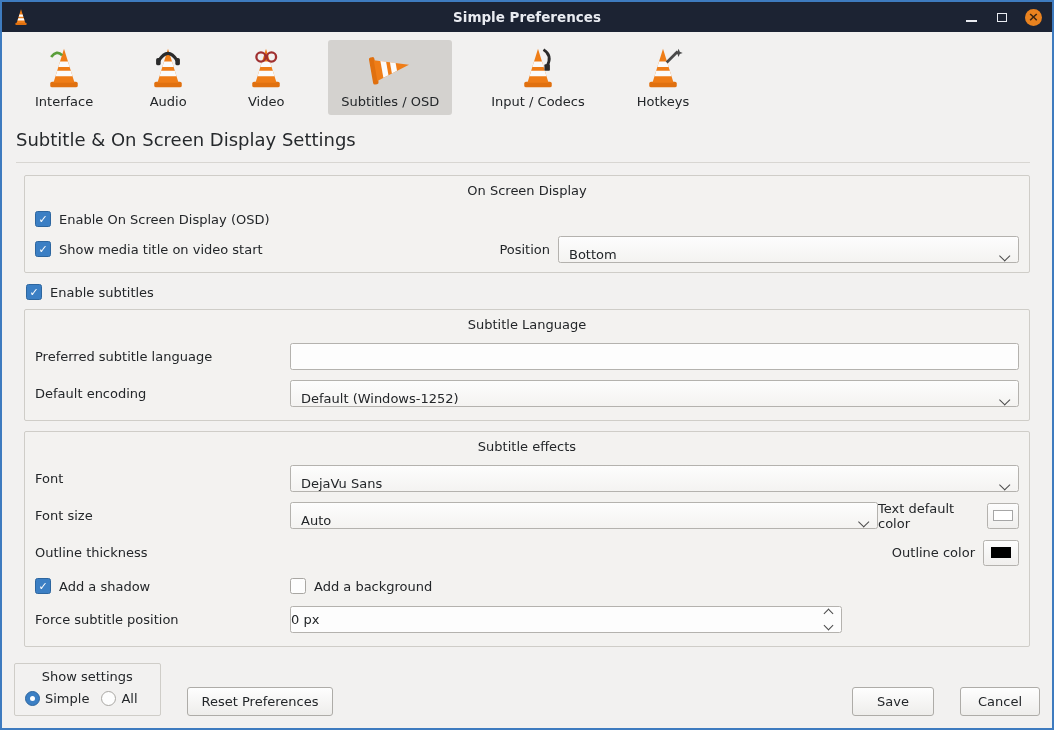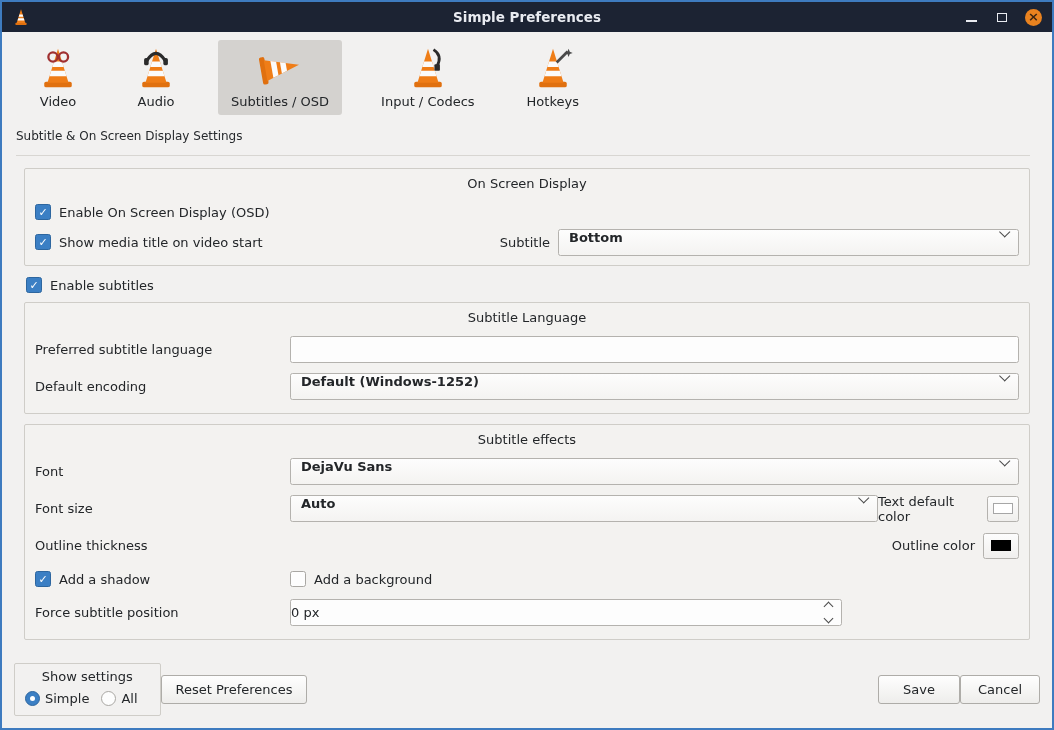--- a/index.html
+++ b/index.html
@@ -23,21 +23,21 @@
   .toolbar{display:flex;align-items:flex-start;gap:26px;padding:8px 12px 2px 20px;flex:0 0 auto;}
   .tool-item{display:flex;flex-direction:column;align-items:center;gap:3px;padding:5px 13px 6px;border-radius:3px;}
   .tool-item.selected{background:#d4d2cf;}
   .tool-icon{width:46px;height:46px;display:flex;align-items:center;justify-content:center;}
   .tool-icon svg{width:44px;height:44px;}
   .tool-icon.tilted svg{transform:rotate(80deg);}
   .tool-label{font-size:13px;color:#232629;white-space:nowrap;}
 
   
   .page-head{padding:8px 22px 0 14px;flex:0 0 auto;}
-  .page-title{font-size:12px;font-weight:400;color:#26292c;padding:4px 0 12px 0;border-bottom:1px solid #d8d6d2;}
+  .page-title{font-size:18px;font-weight:400;color:#26292c;padding:4px 0 12px 0;border-bottom:1px solid #d8d6d2;}
 
   
   .content{padding:12px 22px 0;flex:1 1 auto;min-height:0;display:flex;flex-direction:column;}
   .group{border:1px solid #cfcdc8;border-radius:2px;background:#f3f2f0;padding:4px 10px 8px;}
   .group + .group{margin-top:10px;}
   .group-title{text-align:center;padding:3px 0 6px;color:#232629;}
   .row{display:flex;align-items:center;min-height:32px;}
   .row.r36{min-height:37px;}
   .row.r30{min-height:30px;}
   .label-col{flex:0 0 255px;}
@@ -46,21 +46,21 @@
   .cb{width:16px;height:16px;border-radius:2.5px;margin-right:8px;flex:0 0 auto;display:inline-flex;
       align-items:center;justify-content:center;box-sizing:border-box;}
   .cb.checked{background:#3b7fc4;border:1px solid #2d669f;}
   .cb .cb-mark{font-size:11px;line-height:1;color:#ffffff;font-weight:bold;}
   .cb.unchecked{background:#fdfdfd;border:1px solid #a9a7a3;}
   .cb-group{display:flex;align-items:center;}
   .w255{flex:0 0 255px;}
 
   
   .select{height:27px;background:linear-gradient(#fdfdfd,#f4f3f1);border:1px solid #b4b2ae;border-radius:2.5px;
-          display:flex;align-items:flex-start;padding:0 10px;box-sizing:border-box;font-weight:bold;}
+          display:flex;align-items:flex-end;padding:0 10px;box-sizing:border-box;}
   .select.grow{flex:1 1 auto;}
   .select.w461{width:461px;flex:0 0 auto;margin-left:8px;}
   .select.w552{width:588px;flex:0 0 auto;}
   .chev{width:7px;height:7px;border-right:1.6px solid #4a4a4a;border-bottom:1.6px solid #4a4a4a;
         transform:rotate(45deg) translate(-1px,-2px);margin-left:auto;flex:0 0 auto;}
   .pos-label{margin-left:auto;}
 
   
   .text-input{flex:1 1 auto;height:27px;background:#fdfdfd;border:1px solid #b4b2ae;border-radius:2.5px;
               box-sizing:border-box;padding:0 8px;font:inherit;color:#232629;outline:none;}
@@ -75,21 +75,21 @@
 
   
   .color-cluster{margin-left:auto;display:flex;align-items:center;gap:8px;}
   .color-btn{width:36px;height:26px;box-sizing:border-box;border:1px solid #b4b2ae;border-radius:2.5px;
              background:linear-gradient(#fdfdfd,#f0efed);display:flex;align-items:center;justify-content:center;}
   .swatch{width:20px;height:11px;border:1px solid rgba(0,0,0,0.35);box-sizing:border-box;}
 
   .subs-row{margin:6px 0 4px 2px;min-height:26px;}
 
   
-  .footer{flex:0 0 auto;margin-top:auto;display:flex;align-items:center;gap:0;padding:8px 12px 12px;}
+  .footer{flex:0 0 auto;margin-top:auto;display:flex;align-items:flex-end;gap:26px;padding:8px 12px 12px;}
   .show-settings{border:1px solid #cfcdc8;border-radius:2px;background:#f2f1f0;padding:5px 10px 9px;}
   .ss-title{padding-bottom:7px;text-align:center;}
   .radio-row{display:flex;align-items:center;}
   .radio{width:15px;height:15px;border-radius:50%;box-sizing:border-box;margin-right:5px;flex:0 0 auto;
          display:inline-flex;align-items:center;justify-content:center;}
   .radio.selected{background:#3b7fc4;border:1px solid #2d669f;}
   .radio .dot{width:5px;height:5px;border-radius:50%;background:#ffffff;}
   .radio.unselected{background:#fdfdfd;border:1px solid #a9a7a3;}
   .radio-label{margin-right:12px;}
   .btn{height:29px;padding:0 14px;background:linear-gradient(#fefefe,#eeedeb);border:1px solid #aeaca8;
@@ -125,40 +125,52 @@
   </div>
 
   <div class="toolbar">
     <div class="tool-item">
       <span class="tool-icon">
         <svg viewBox="0 0 48 48">
           <rect x="9" y="39" width="30" height="6" rx="2" fill="#e0700f"></rect>
           <polygon points="24,3 35.5,40 12.5,40" fill="#ef7d17"></polygon>
           <polygon points="19.7,17 28.3,17 30.2,23 17.8,23" fill="#fbfbfb"></polygon>
           <polygon points="16.6,27 31.4,27 33.3,33 14.7,33" fill="#fbfbfb"></polygon>
+          <path d="M10 12 Q16 4 22 10" fill="none" stroke="#5a9e3a" stroke-width="3"></path>
+        </svg>
+      </span>
+      <span class="tool-label">Interface</span>
+    </div>
+    <div class="tool-item">
+      <span class="tool-icon">
+        <svg viewBox="0 0 48 48">
+          <rect x="9" y="39" width="30" height="6" rx="2" fill="#e0700f"></rect>
+          <polygon points="24,3 35.5,40 12.5,40" fill="#ef7d17"></polygon>
+          <polygon points="19.7,17 28.3,17 30.2,23 17.8,23" fill="#fbfbfb"></polygon>
+          <polygon points="16.6,27 31.4,27 33.3,33 14.7,33" fill="#fbfbfb"></polygon>
+          <path d="M14 16 Q24 0 34 16" fill="none" stroke="#2b2b2b" stroke-width="3.5"></path>
+          <rect x="11" y="13" width="5" height="8" rx="2" fill="#2b2b2b"></rect>
+          <rect x="32" y="13" width="5" height="8" rx="2" fill="#2b2b2b"></rect>
+        </svg>
+      </span>
+      <span class="tool-label">Audio</span>
+    </div>
+    <div class="tool-item">
+      <span class="tool-icon">
+        <svg viewBox="0 0 48 48">
+          <rect x="9" y="39" width="30" height="6" rx="2" fill="#e0700f"></rect>
+          <polygon points="24,3 35.5,40 12.5,40" fill="#ef7d17"></polygon>
+          <polygon points="19.7,17 28.3,17 30.2,23 17.8,23" fill="#fbfbfb"></polygon>
+          <polygon points="16.6,27 31.4,27 33.3,33 14.7,33" fill="#fbfbfb"></polygon>
           <circle cx="18.5" cy="12" r="5" fill="none" stroke="#a03030" stroke-width="2.5"></circle>
           <circle cx="30" cy="12" r="5" fill="none" stroke="#a03030" stroke-width="2.5"></circle>
           <line x1="23.5" y1="12" x2="25" y2="12" stroke="#a03030" stroke-width="2.5"></line>
         </svg>
       </span>
       <span class="tool-label">Video</span>
-    </div>
-    <div class="tool-item">
-      <span class="tool-icon">
-        <svg viewBox="0 0 48 48">
-          <rect x="9" y="39" width="30" height="6" rx="2" fill="#e0700f"></rect>
-          <polygon points="24,3 35.5,40 12.5,40" fill="#ef7d17"></polygon>
-          <polygon points="19.7,17 28.3,17 30.2,23 17.8,23" fill="#fbfbfb"></polygon>
-          <polygon points="16.6,27 31.4,27 33.3,33 14.7,33" fill="#fbfbfb"></polygon>
-          <path d="M14 16 Q24 0 34 16" fill="none" stroke="#2b2b2b" stroke-width="3.5"></path>
-          <rect x="11" y="13" width="5" height="8" rx="2" fill="#2b2b2b"></rect>
-          <rect x="32" y="13" width="5" height="8" rx="2" fill="#2b2b2b"></rect>
-        </svg>
-      </span>
-      <span class="tool-label">Audio</span>
     </div>
     <div class="tool-item selected">
       <span class="tool-icon tilted">
         <svg viewBox="0 0 48 48">
           <rect x="9" y="39" width="30" height="6" rx="2" fill="#e0700f"></rect>
           <polygon points="24,3 35.5,40 12.5,40" fill="#ef7d17"></polygon>
           <polygon points="19.7,17 28.3,17 30.2,23 17.8,23" fill="#fbfbfb"></polygon>
           <polygon points="16.6,27 31.4,27 33.3,33 14.7,33" fill="#fbfbfb"></polygon>
         </svg>
       </span>
@@ -204,21 +216,21 @@
         <span class="cb checked">
             <span class="cb-mark">✓</span>
           </span>
         <span>Enable On Screen Display (OSD)</span>
       </div>
       <div class="row r30">
         <span class="cb checked">
             <span class="cb-mark">✓</span>
           </span>
         <span>Show media title on video start</span>
-        <span class="pos-label">Subtitle</span>
+        <span class="pos-label">Position</span>
         <span class="select w461">
           <span>Bottom</span>
           <span class="chev"></span>
         </span>
       </div>
     </div>
 
     <div class="row subs-row">
       <span class="cb checked">
           <span class="cb-mark">✓</span>

